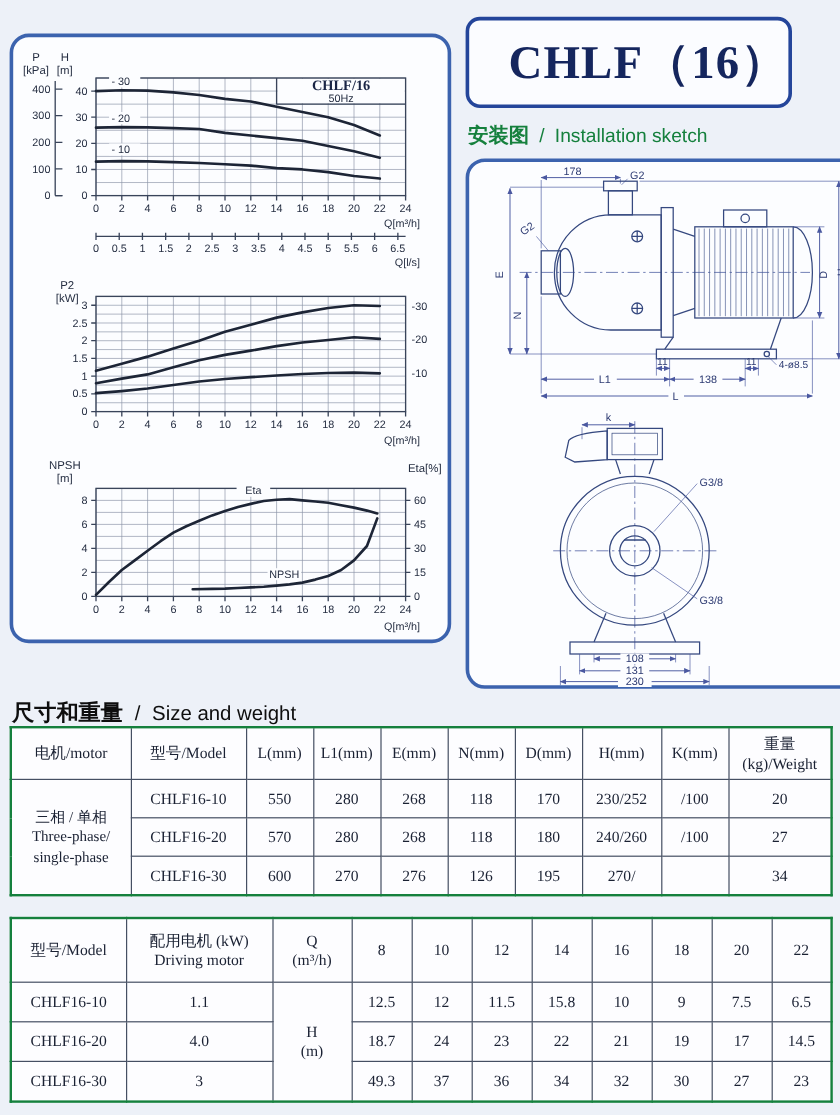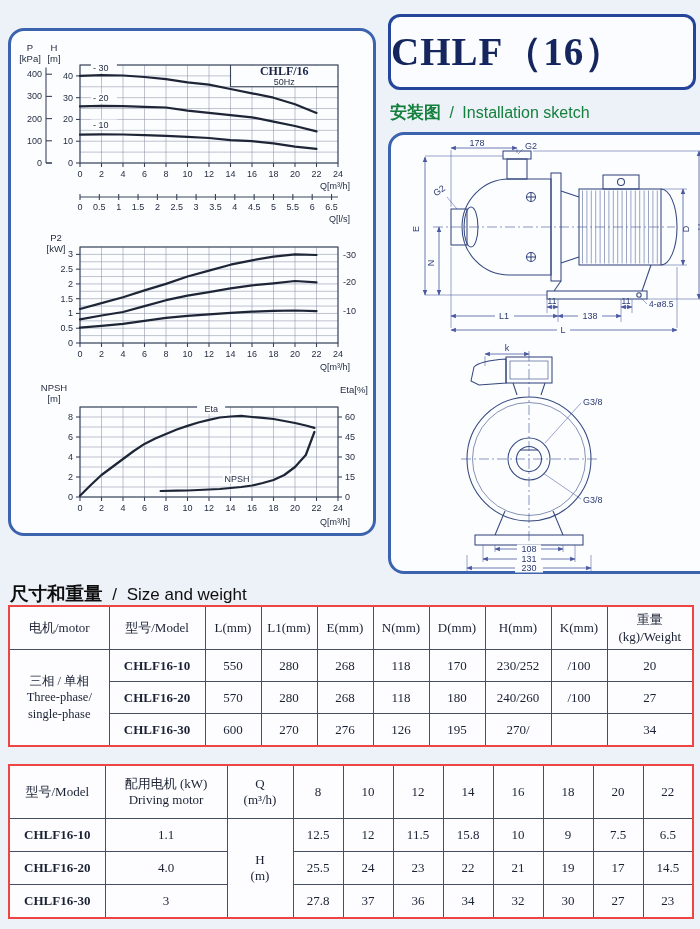--- a/index.html
+++ b/index.html
@@ -6,51 +6,51 @@
   body{
     width:700px;height:929px;position:relative;overflow:hidden;
     background:#edf1f8;
     font-family:"Liberation Sans",sans-serif;color:#1c2130;
   }
   .page{position:absolute;inset:0;}
   .panel{position:absolute;background:#fcfdff;border:3px solid #3c63ae;border-radius:16px;box-sizing:border-box;}
   .curves-panel{left:8px;top:28px;width:368px;height:508px;padding:8px 0 0 3px;}
   .curves-panel svg{display:block;margin:0 auto 4px auto;}
   .title-box{
-    position:absolute;left:388px;top:14px;width:308px;height:76px;
+    position:absolute;left:388px;top:14px;width:272px;height:76px;
     border:3px solid #24459a;border-radius:12px;background:#fbfcff;
-    display:flex;align-items:center;justify-content:flex-start;box-sizing:border-box;
+    display:flex;align-items:center;justify-content:flex-end;box-sizing:border-box;
   }
   .title-box .title-text{
     font-family:"Liberation Serif",serif;font-weight:bold;font-size:39px;
     color:#15265e;letter-spacing:1px;white-space:nowrap;
   }
   .install-heading{position:absolute;left:390px;top:101px;font-size:16px;color:#15803d;}
   .install-heading .zh{font-weight:bold;font-size:17px;}
   .install-heading .sep{margin:0 4px;}
   .sketch-panel{left:388px;top:132px;width:368px;height:442px;padding:2px 0 0 20px;}
   .sec-heading{position:absolute;left:10px;font-size:17px;color:#0e0e0e;white-space:nowrap;}
   #size-heading{top:581px;}
   #perf-heading{top:740px;}
   .sec-heading .zh{font-weight:bold;font-size:18.5px;margin-top:28px;}
   .sec-heading .sep{margin:0 5px;font-size:17px;}
   table{
     position:absolute;left:8px;width:684px;table-layout:fixed;border-collapse:collapse;
-    background:#fdfdff;border:2px solid #ef4444;
+    background:#fdfdff;border:2px solid #15803d;
     font-family:"Liberation Serif",serif;color:#1a2133;
   }
   #size-table{top:605px;}
   #perf-table{top:764px;}
   th,td{border:1px solid #454f63;text-align:center;vertical-align:middle;
     padding:2px 1px;font-size:13px;font-weight:normal;}
   #size-table thead th{height:38px;}
   #size-table tbody td{height:27px;}
   #perf-table thead th{height:48px;}
   #perf-table tbody td{height:28px;}
-  td.model-cell{font-weight:bold;}
+  td.model-cell{font-weight:normal;}
   .two-line div{line-height:1.25;}
   .motor-cell div{line-height:1.3;font-size:12.5px;}
   
   .grid{stroke:#8a93a6;stroke-width:0.55;}
   .axline{stroke:#39445a;stroke-width:1.1;fill:none;}
   .curve{stroke:#1d2536;stroke-width:2.2;fill:none;stroke-linejoin:round;stroke-linecap:round;}
   .tick{font:9px "Liberation Sans",sans-serif;fill:#252e42;}
   .atitle{font:9.5px "Liberation Sans",sans-serif;fill:#252e42;}
   .ctitle{font:bold 12px "Liberation Serif",serif;fill:#1a2545;}
   
@@ -647,33 +647,33 @@
           <td>11.5</td>
           <td>15.8</td>
           <td>10</td>
           <td>9</td>
           <td>7.5</td>
           <td>6.5</td>
         </tr>
         <tr>
           <td class="model-cell">CHLF16-20</td>
           <td>4.0</td>
-          <td>25.5</td>
+          <td>18.7</td>
           <td>24</td>
           <td>23</td>
           <td>22</td>
           <td>21</td>
           <td>19</td>
           <td>17</td>
           <td>14.5</td>
         </tr>
         <tr>
           <td class="model-cell">CHLF16-30</td>
           <td>3</td>
-          <td>27.8</td>
+          <td>49.3</td>
           <td>37</td>
           <td>36</td>
           <td>34</td>
           <td>32</td>
           <td>30</td>
           <td>27</td>
           <td>23</td>
         </tr>
       </tbody>
     </table>

